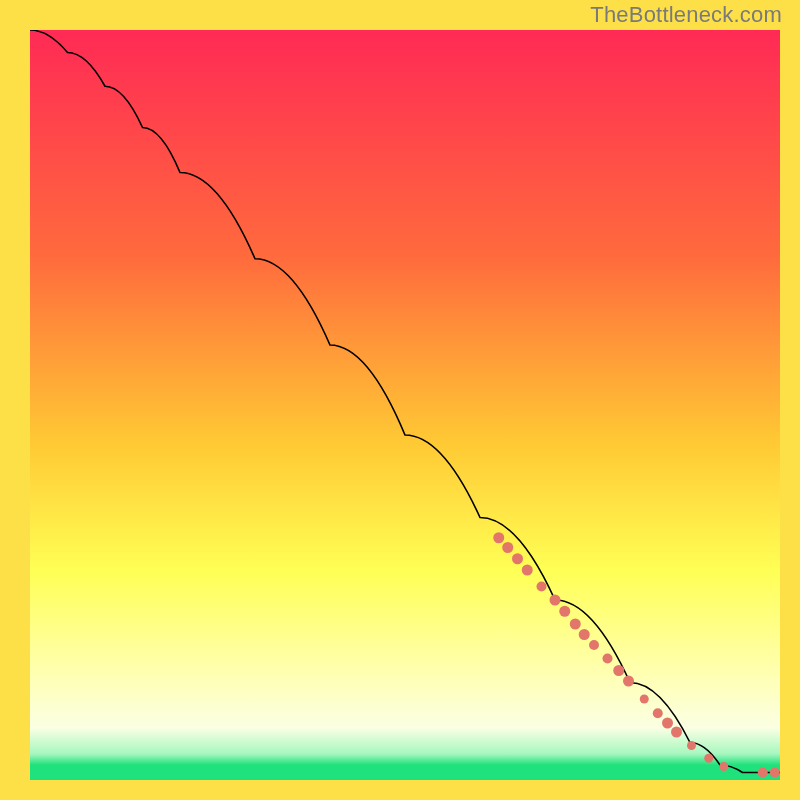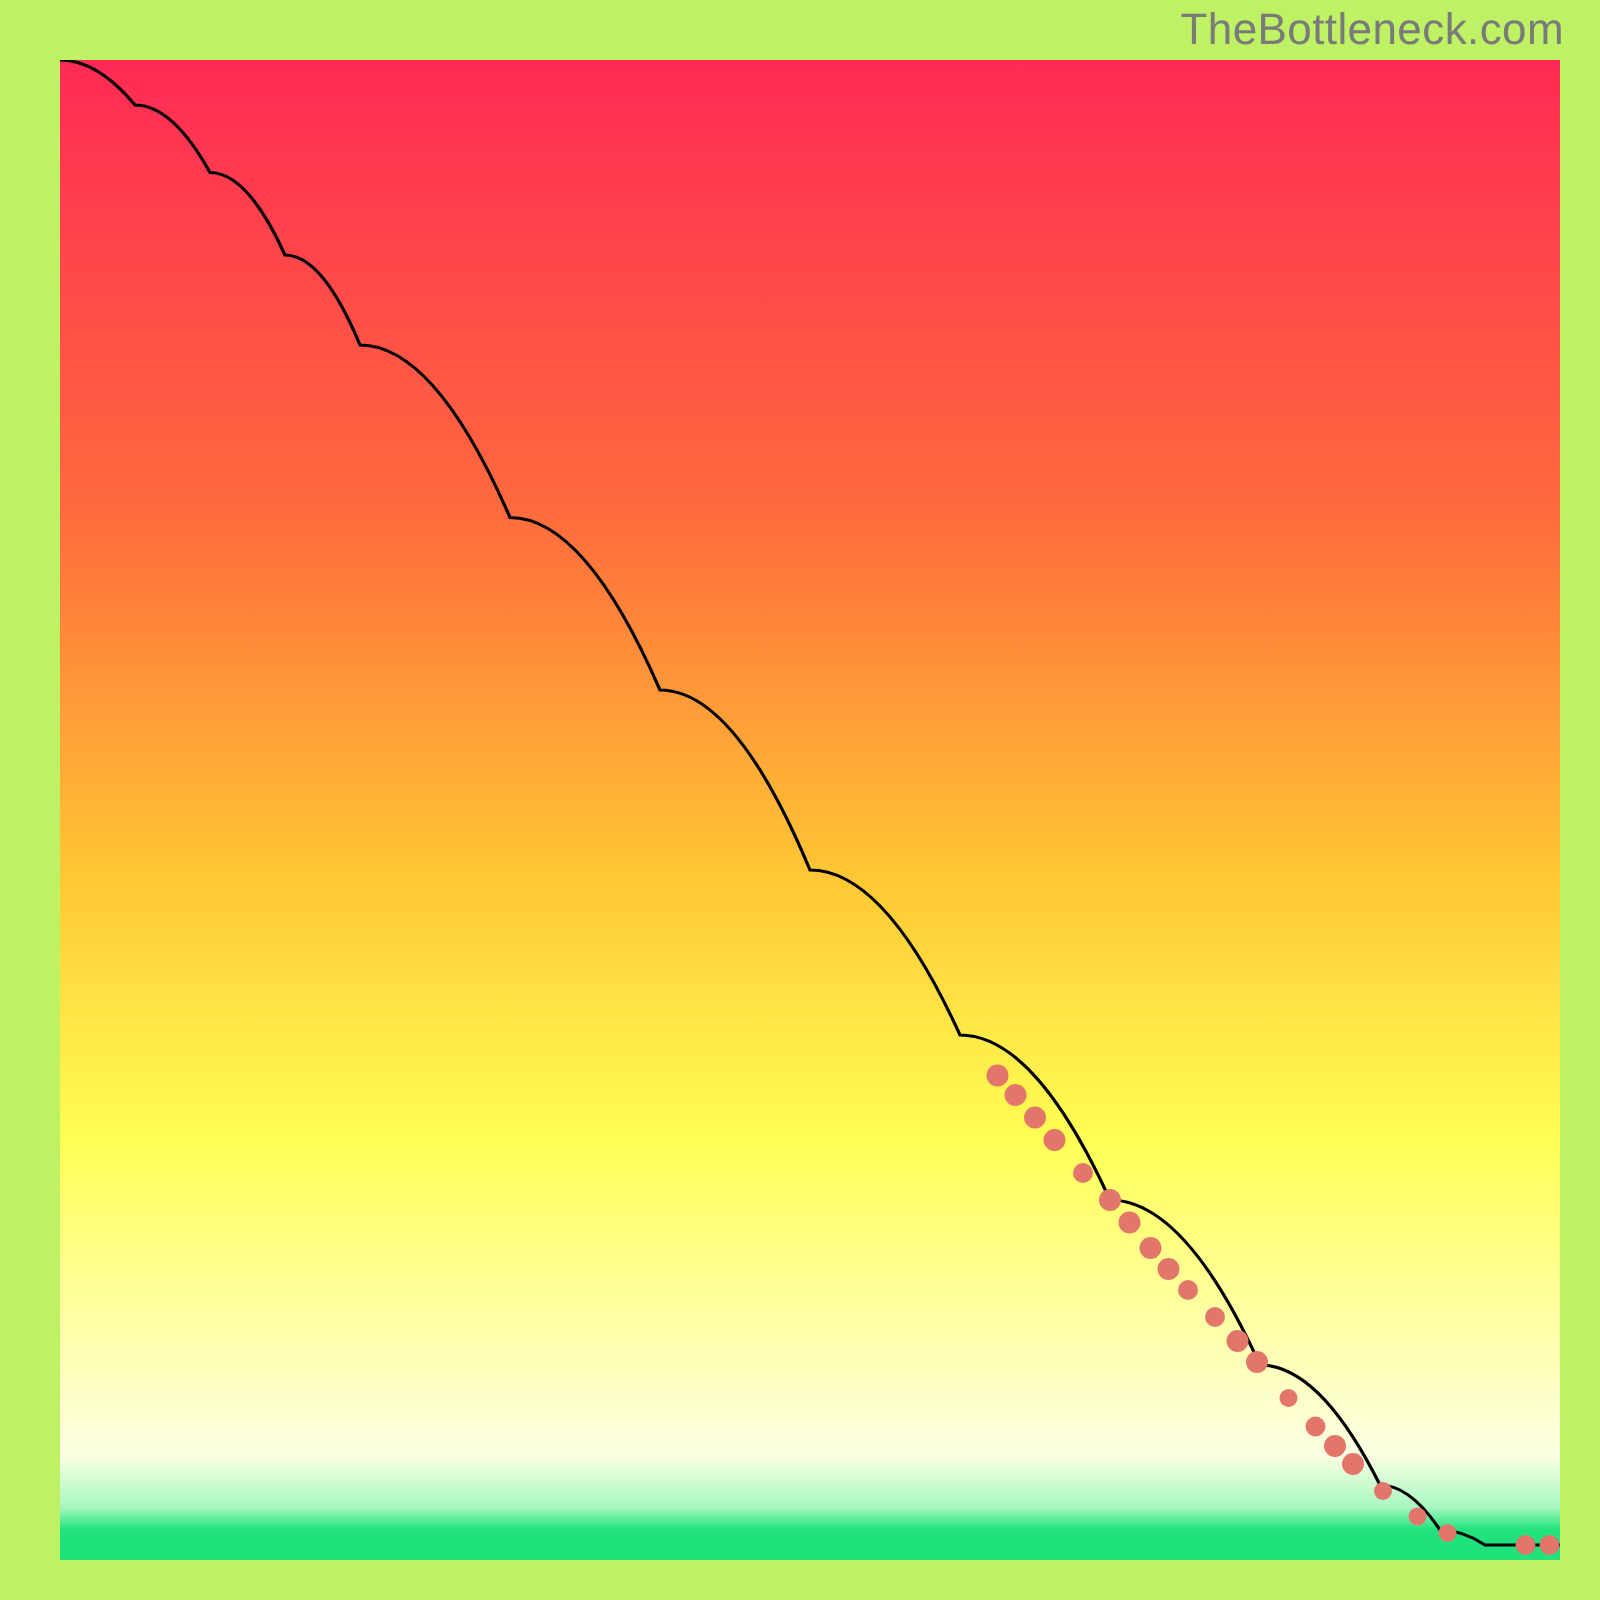--- a/index.html
+++ b/index.html
@@ -8,21 +8,21 @@
     width: 800px;
     height: 800px;
     background: #000;
     font-family: Arial, Helvetica, sans-serif;
     overflow: hidden;
   }
   .frame {
     position: relative;
     width: 800px;
     height: 800px;
-    background: #bef264;
+    background: #fde047;
   }
   .watermark {
     position: absolute;
     top: 2px;
     right: 18px;
     color: #7a7a7a;
     font-size: 22px;
     font-weight: 400;
     letter-spacing: 0.2px;
     z-index: 20;

